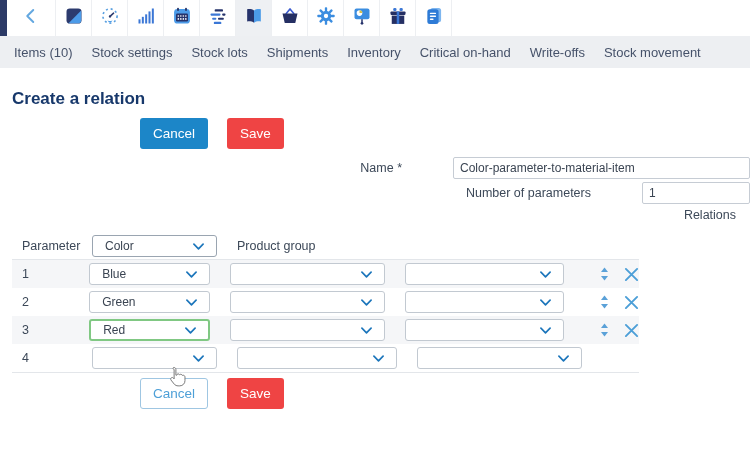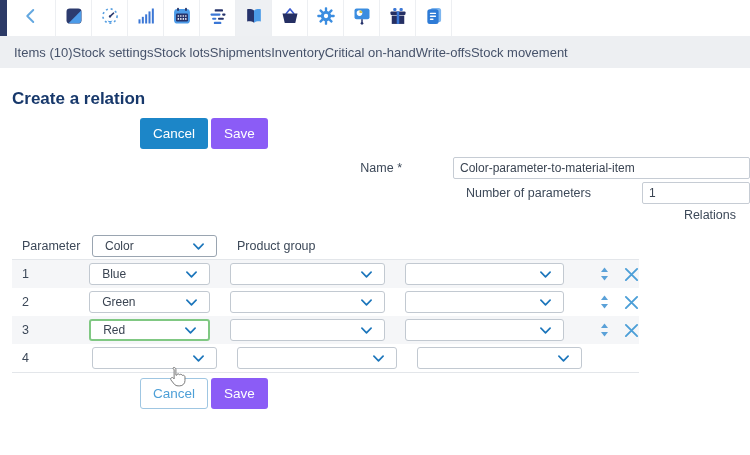--- a/index.html
+++ b/index.html
@@ -9,29 +9,29 @@
     position:relative;color:#3c4858;
   }
   
   .toolbar{height:36px;display:flex;align-items:stretch;background:#fff;}
   .edge-strip{width:7px;background:#2c3a66;}
   .tcell{width:35px;display:flex;align-items:center;justify-content:center;border-right:1px solid #edeff2;}
   .tcell.back{width:48px;}
   .tcell.selected{background:#eef0f3;}
   .toolbar-rest{flex:1;}
   
-  .navbar{height:32px;background:#edeff2;display:flex;align-items:center;padding-left:14px;}
+  .navbar{height:32px;background:#edeff2;display:flex;align-items:center;padding-left:14px;gap:19px;}
   .navtab{font-size:13px;color:#46526a;white-space:nowrap;cursor:pointer;}
   
   .content{padding-left:12px;position:relative;}
   .page-title{margin-top:21px;font-size:17px;font-weight:bold;color:#17386b;line-height:20px;}
-  .btn-row{margin-top:9px;margin-left:128px;display:flex;gap:3px;}
+  .btn-row{margin-top:9px;margin-left:128px;display:flex;gap:19px;}
   .btn{height:29px;padding:0 12px;font-size:13.5px;border-radius:3px;display:flex;align-items:center;justify-content:center;cursor:pointer;border:1px solid transparent;}
   .btn-cancel-top{background:#1c86c8;color:#fff;}
-  .btn-save{background:#8b5cf6;color:#fff;}
+  .btn-save{background:#ef4444;color:#fff;}
   .btn-cancel-bottom{background:#fff;color:#4d9fd7;border:1px solid #9fc6e2;}
   
   .form{margin-top:8px;}
   .frow{display:flex;align-items:center;margin-bottom:3px;justify-content:flex-end;}
   .flabel{width:128px;text-align:right;margin-right:14px;font-size:12.5px;color:#3c4858;}
   .tinput{height:16px;border:1px solid #c6ccd4;padding:2px 6px;font-size:12px;color:#3a4452;font-family:inherit;border-radius:2px;outline:none;margin-left:37px;}
   .tinput.name{width:283px;}
   .tinput.num{width:94px;}
   .relations-row{margin-top:4px;}
   

